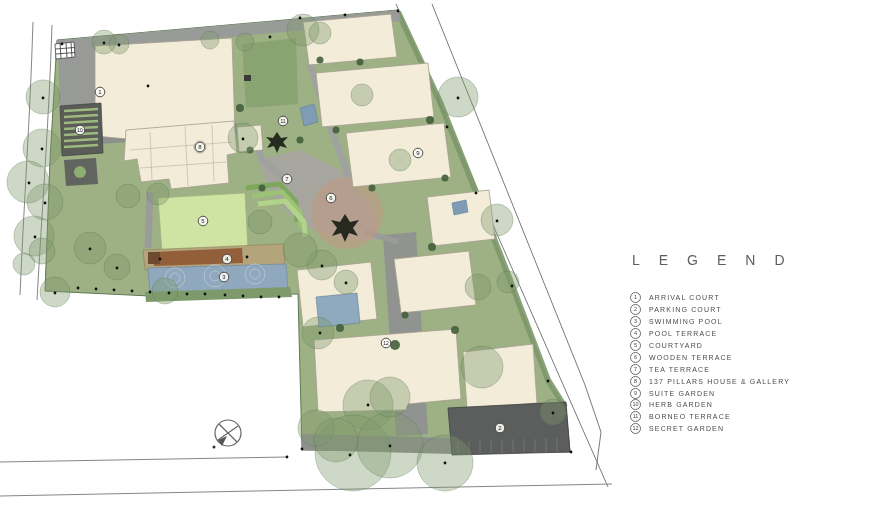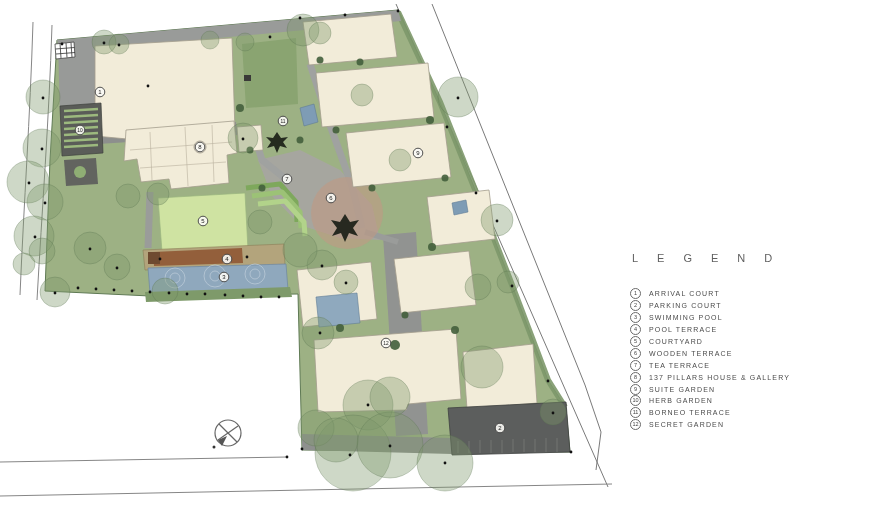--- a/index.html
+++ b/index.html
@@ -1,20 +1,20 @@
 <!DOCTYPE html>
 <html><head>
 <meta charset="utf-8">
 <style>
   html,body{margin:0;padding:0;background:#ffffff;}
   body{width:882px;height:526px;position:relative;overflow:hidden;
        font-family:"Liberation Sans", sans-serif;}
   .plan-area{position:absolute;left:0;top:0;width:640px;height:526px;}
   .legend-panel{position:absolute;left:630px;top:252px;width:230px;}
-  .legend-title{font-size:11px;letter-spacing:19px;color:#5f5f5f;font-weight:400;
+  .legend-title{font-size:14px;letter-spacing:19px;color:#5f5f5f;font-weight:400;
                 margin:0 0 24px 2px;}
   .legend-list{list-style:none;margin:0;padding:0;}
   .legend-item{display:flex;align-items:center;height:11.9px;}
   .legend-num{flex:0 0 auto;width:9px;height:9px;border:1px solid #6a6a6a;border-radius:50%;
               font-size:5.5px;line-height:9px;text-align:center;color:#444;margin-right:8px;}
   .legend-label{font-size:7px;letter-spacing:1.15px;color:#4a4a4a;white-space:nowrap;}
 </style>
 </head>
 <body>
 

